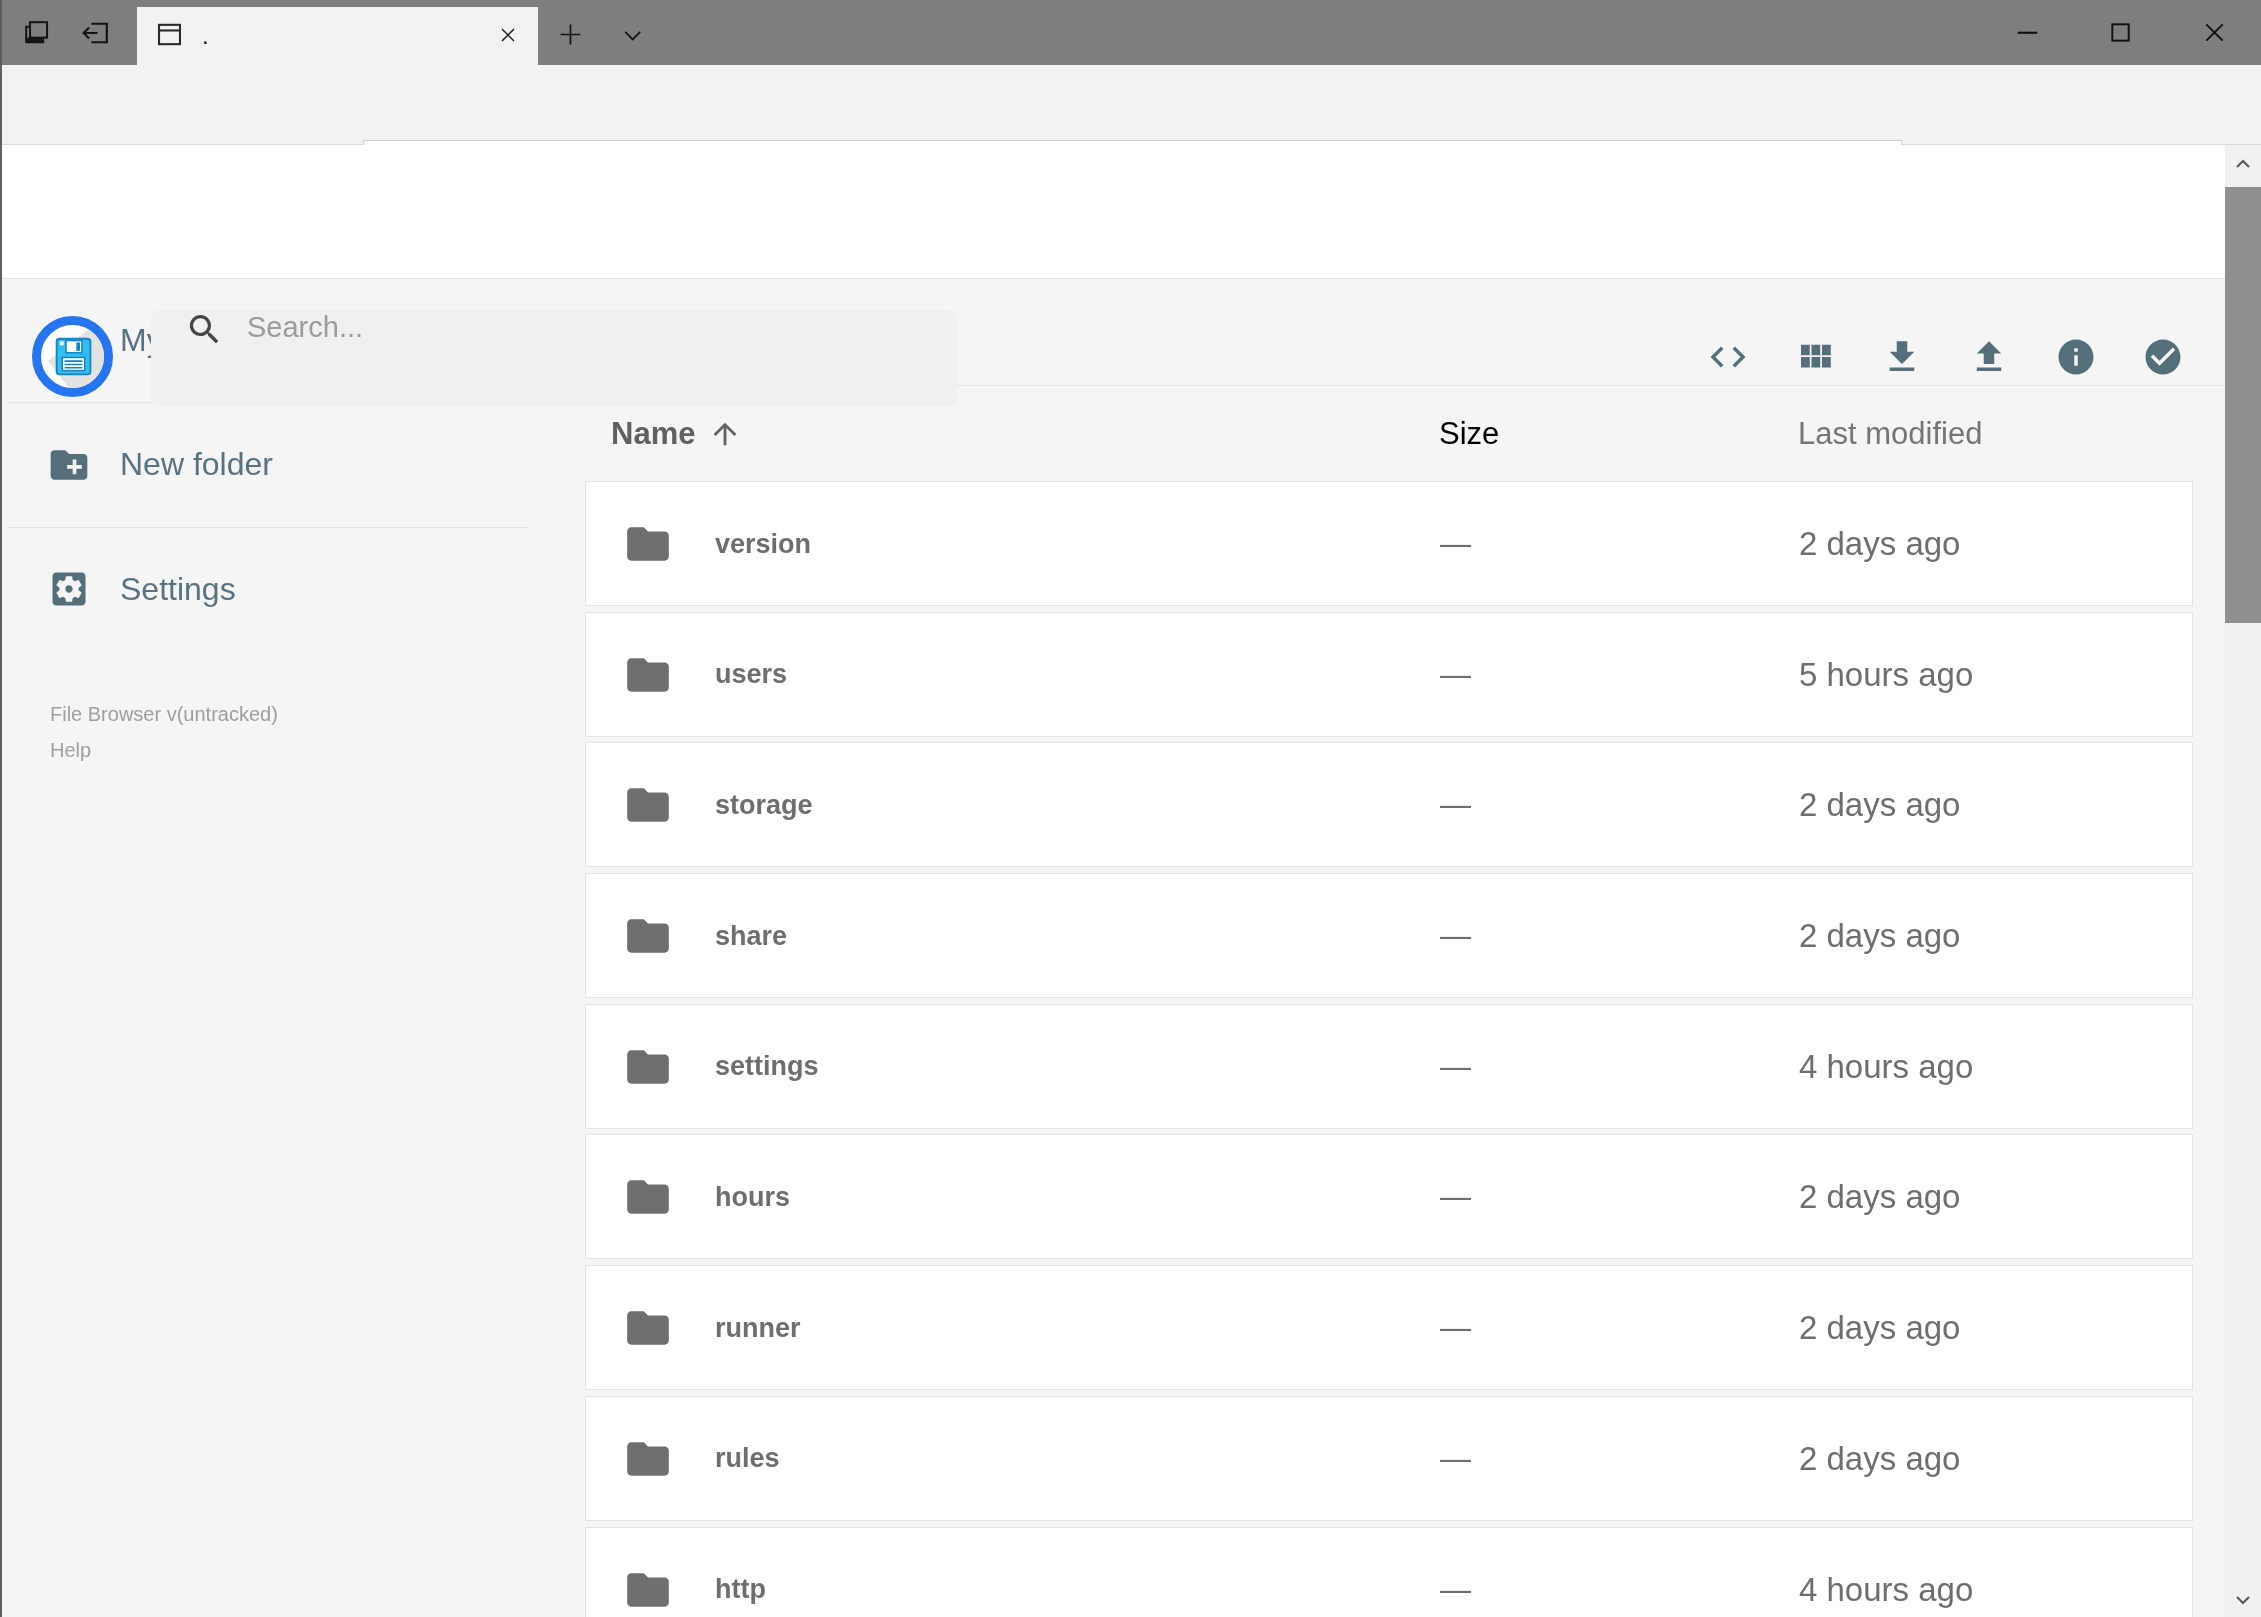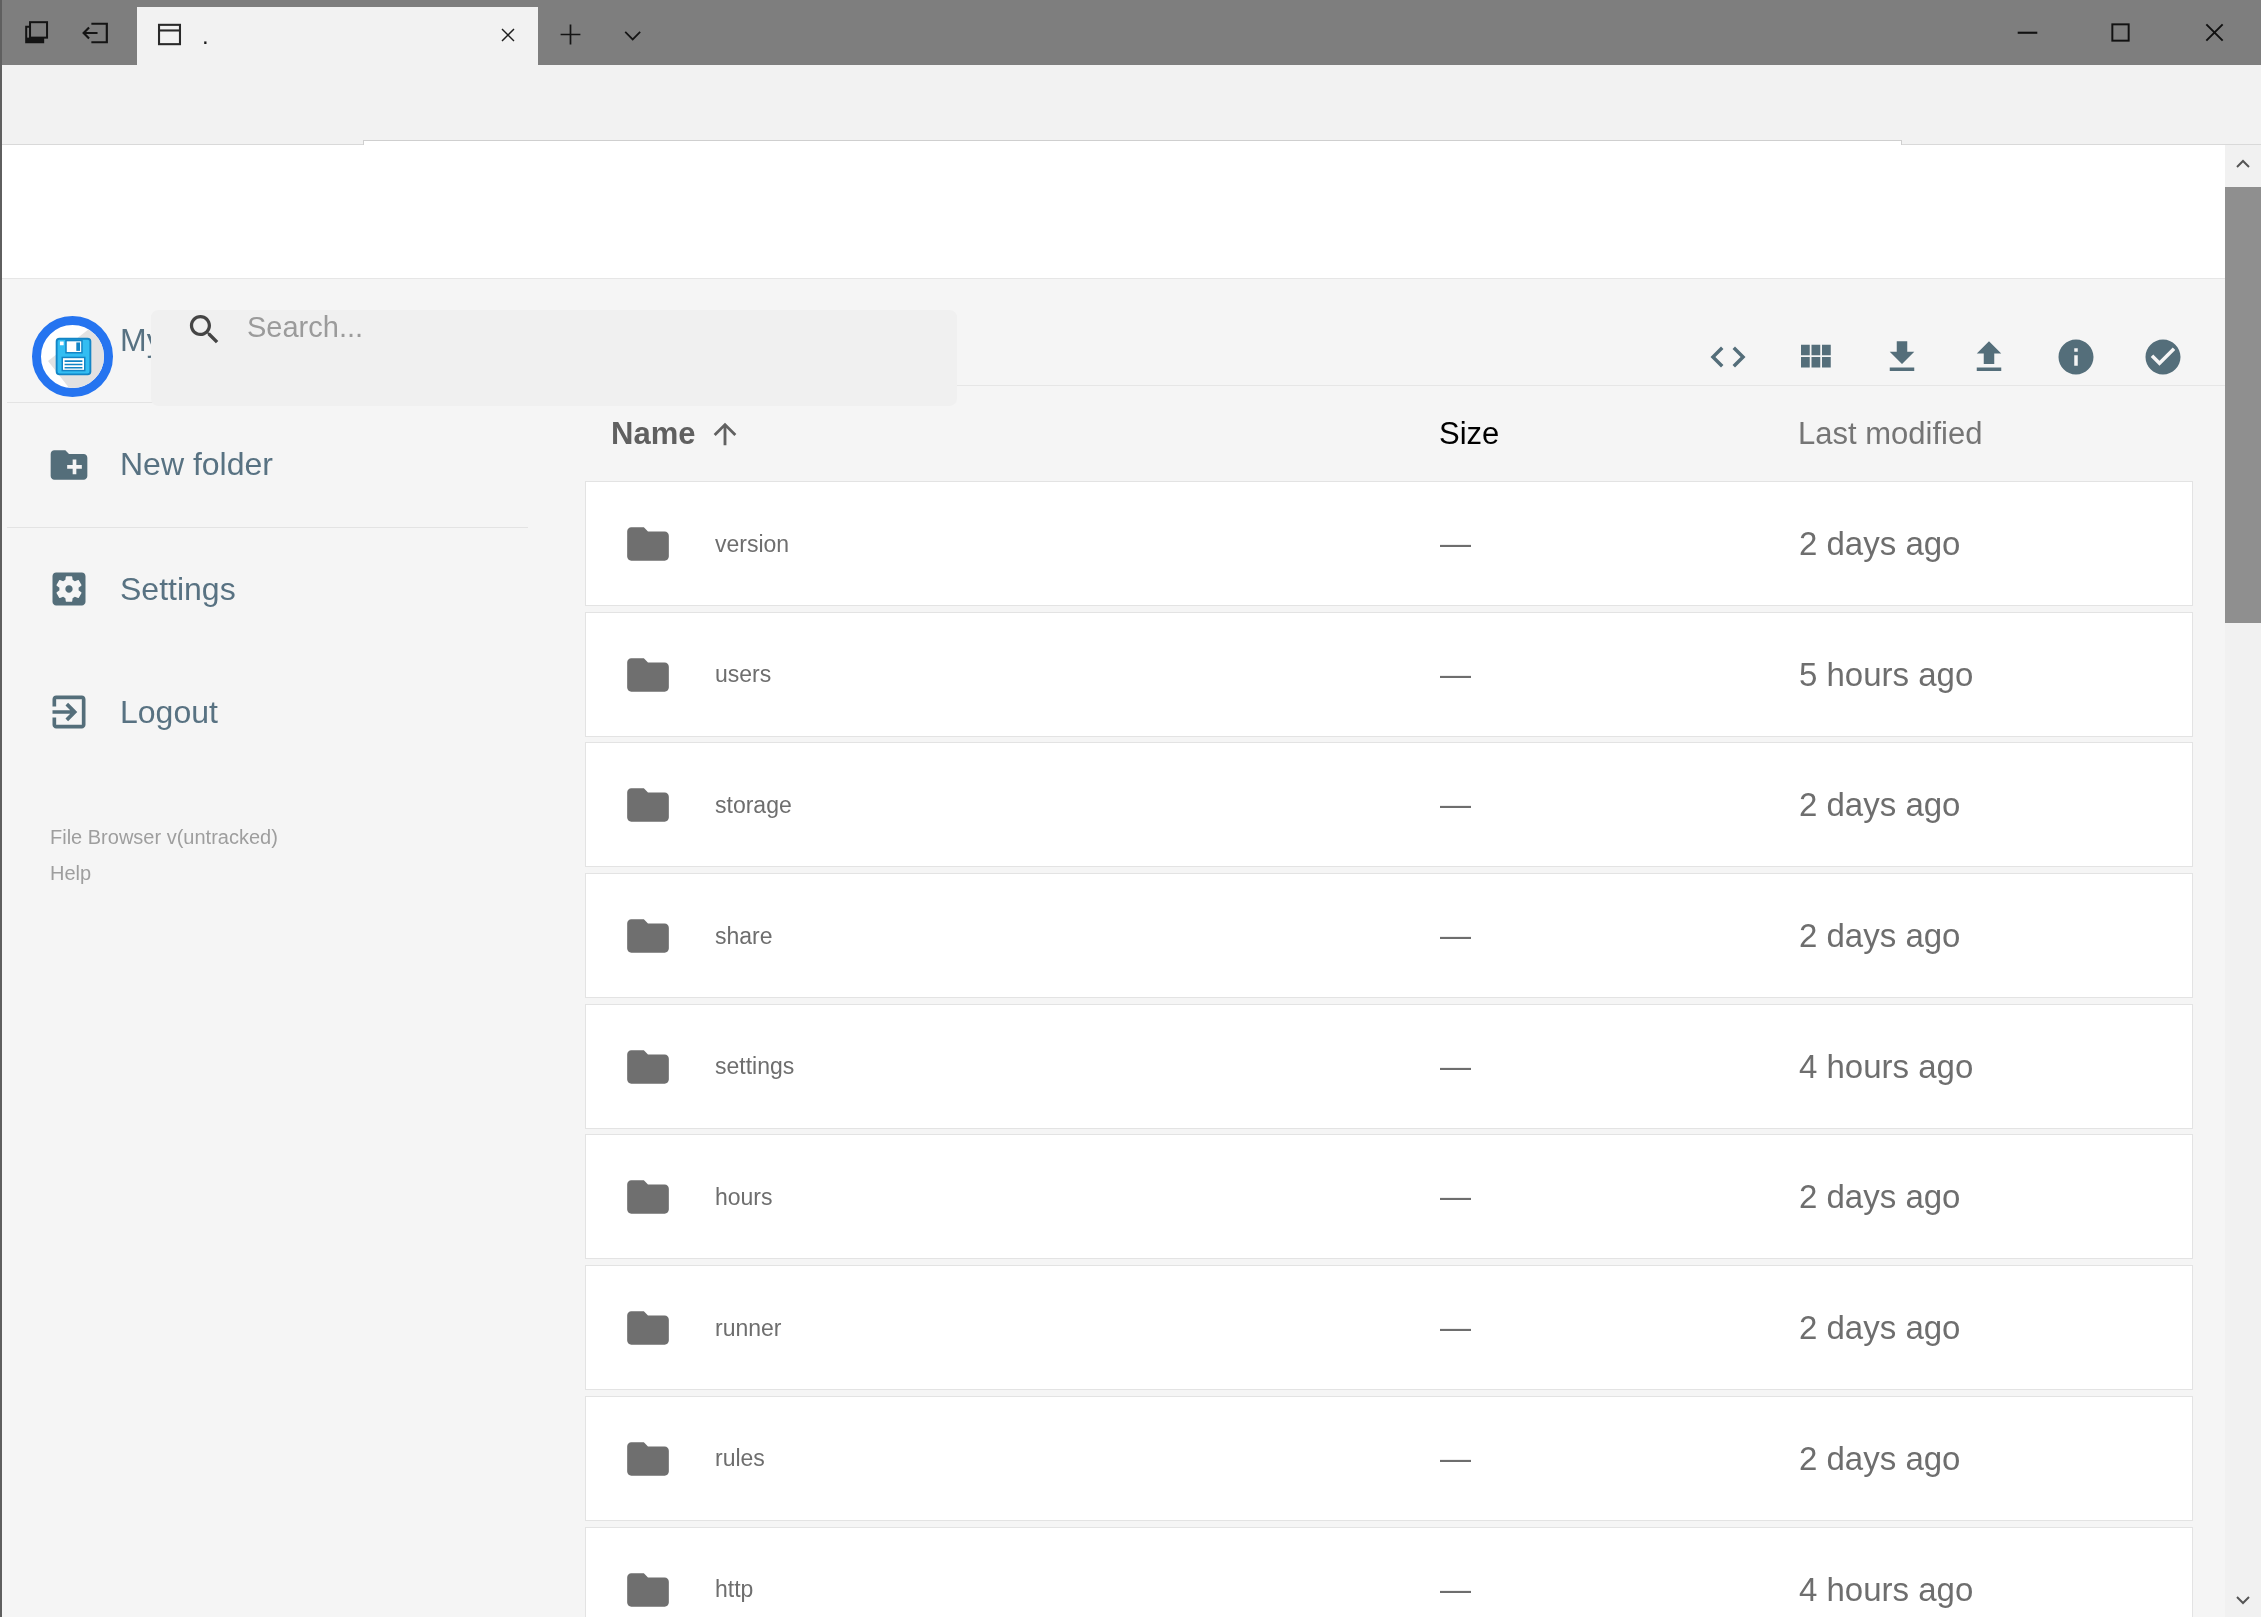--- a/index.html
+++ b/index.html
@@ -63,21 +63,21 @@
   #breadcrumb{height:107px;border-bottom:0.8px solid #e6e6e6;display:flex;align-items:center;}
   #breadcrumb .home-btn{margin-left:19.4px;width:48px;height:48px;display:flex;align-items:center;justify-content:center;cursor:pointer;}
   #listheader{position:relative;height:95px;}
   #col-name{position:absolute;left:26px;top:0;height:95px;display:flex;align-items:center;font-size:31px;font-weight:bold;color:#606060;cursor:pointer;}
   #col-name svg{margin-left:13px;}
   #col-size{position:absolute;left:854px;top:0;height:95px;display:flex;align-items:center;font-size:31px;color:#000000;cursor:pointer;}
   #col-mod{position:absolute;left:1213px;top:0;height:95px;display:flex;align-items:center;font-size:31px;color:#757575;cursor:pointer;}
   #rows{}
   .row{position:relative;width:1608px;height:125px;background:#ffffff;border:0.8px solid #e3e3e3;margin-bottom:5.7px;cursor:pointer;}
   .row svg{position:absolute;left:37px;top:37px;}
-  .r-name{position:absolute;left:129px;top:0;height:124px;display:flex;align-items:center;font-size:23px;color:#6e6e6e;}
+  .r-name{position:absolute;left:129px;top:0;height:124px;display:flex;align-items:center;font-size:27px;color:#6e6e6e;font-weight:bold;}
   .r-size{position:absolute;left:854px;top:0;height:124px;display:flex;align-items:center;font-size:31px;color:#6e6e6e;}
   .r-mod{position:absolute;left:1213px;top:0;height:124px;display:flex;align-items:center;font-size:33px;color:#6e6e6e;}
 
   
   #pagescroll{position:absolute;right:0;top:145px;width:36px;height:1473px;background:#f1f1f1;z-index:20;}
   .scroll-btn{position:absolute;left:0;width:36px;height:37px;display:flex;align-items:center;justify-content:center;}
   #scroll-up{top:0;} #scroll-down{bottom:0;}
   #scroll-thumb{position:absolute;left:0;top:42px;width:36px;height:436px;background:#8f8f8f;}
 </style>
 </head>
@@ -292,26 +292,20 @@
           </svg>
         <span class="sb-label">New folder</span>
       </div>
       <div class="sb-divider"></div>
       <div class="sb-item">
         <svg width="44" height="44" viewBox="0 0 24 24" fill="#546e7a">
             <path d="M12 10c-1.1 0-2 .9-2 2s.9 2 2 2 2-.9 2-2-.9-2-2-2zm7-7H5c-1.1 0-2 .9-2 2v14c0 1.1.9 2 2 2h14c1.1 0 2-.9 2-2V5c0-1.1-.9-2-2-2zm-1.75 9c0 .23-.02.46-.05.68l1.48 1.16c.13.11.17.3.08.45l-1.4 2.42c-.09.15-.27.21-.43.15l-1.74-.7c-.36.28-.76.51-1.18.69l-.26 1.85c-.03.17-.18.3-.35.3h-2.8c-.17 0-.32-.13-.35-.3l-.26-1.85c-.43-.18-.82-.41-1.18-.69l-1.74.7c-.16.06-.34 0-.43-.15l-1.4-2.42c-.09-.15-.05-.34.08-.45l1.48-1.16c-.03-.22-.05-.45-.05-.68s.02-.46.05-.68l-1.48-1.16c-.13-.11-.17-.3-.08-.45l1.4-2.42c.09-.15.27-.21.43-.15l1.74.7c.36-.28.76-.51 1.18-.69l.26-1.85c.03-.17.18-.3.35-.3h2.8c.17 0 .32.13.35.3l.26 1.85c.43.18.82.41 1.18.69l1.74-.7c.16-.06.34 0 .43.15l1.4 2.42c.09.15.05.34-.08.45l-1.48 1.16c.03.22.05.45.05.68z"></path>
           </svg>
         <span class="sb-label">Settings</span>
       </div>
-      <div class="sb-item">
-        <svg width="44" height="44" viewBox="0 0 24 24" fill="#546e7a">
-            <path d="M10.09 15.59L11.5 17l5-5-5-5-1.41 1.41L12.67 11H3v2h9.67l-2.58 2.59zM19 3H5c-1.11 0-2 .9-2 2v4h2V5h14v14H5v-4H3v4c0 1.1.89 2 2 2h14c1.1 0 2-.9 2-2V5c0-1.1-.9-2-2-2z"></path>
-          </svg>
-        <span class="sb-label">Logout</span>
-      </div>
       <div id="sb-credits">
         <div class="credit-line">File Browser v(untracked)</div>
         <div class="help-link">Help</div>
       </div>
     </div>
 
     <div id="main">
       <div id="breadcrumb">
         <span class="home-btn">
           <svg width="45" height="45" viewBox="0 0 24 24" fill="#6b6b6b">

